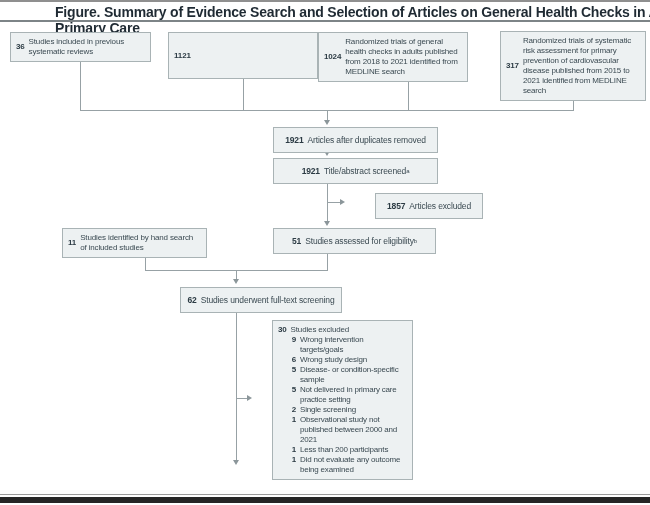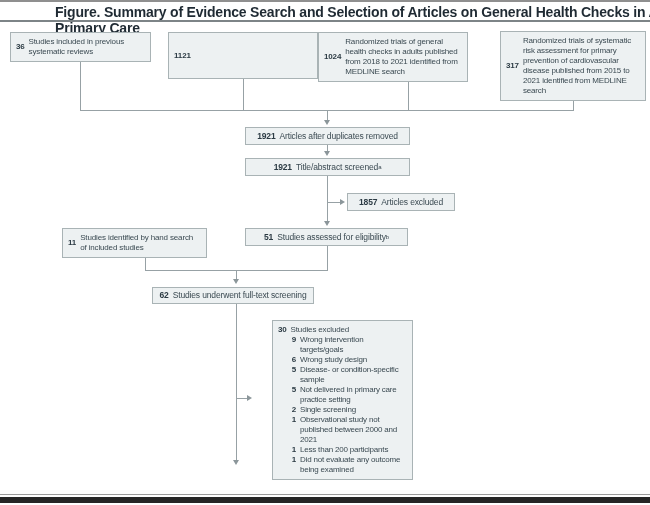--- a/index.html
+++ b/index.html
@@ -22,21 +22,21 @@
       border-right:3px solid transparent;border-top:5px solid #8b969a;}
   .ar{position:absolute;width:0;height:0;border-top:3px solid transparent;
       border-bottom:3px solid transparent;border-left:5px solid #8b969a;}
 
   .box{
     position:absolute;background:#edf1f2;border:1px solid #a9b3b5;box-sizing:border-box;
     font-size:8px;line-height:1.25;letter-spacing:-0.15px;color:#3b4a52;
     padding:4px 5px;display:flex;align-items:center;
   }
   .box .num{font-weight:bold;color:#2c3b44;margin-right:4px;white-space:nowrap;flex-shrink:0;}
-  .box.center{align-items:center;justify-content:center;padding:4px 4px;font-size:8.5px;}
+  .box.center{align-items:center;justify-content:center;padding:12px 4px;font-size:8.5px;margin-left:28px;}
   .box.center .num{margin-right:4px;}
   .box.center .txt{white-space:nowrap;}
   sup{font-size:6px;vertical-align:super;line-height:0;}
 
   .reasons{list-style:none;margin:0;padding:0 0 0 10px;}
   .reasons li{display:flex;letter-spacing:-0.2px;}
   .reasons .rnum{font-weight:bold;color:#2c3b44;width:8px;text-align:right;margin-right:4px;flex-shrink:0;}
 </style>
 </head>
 <body>

